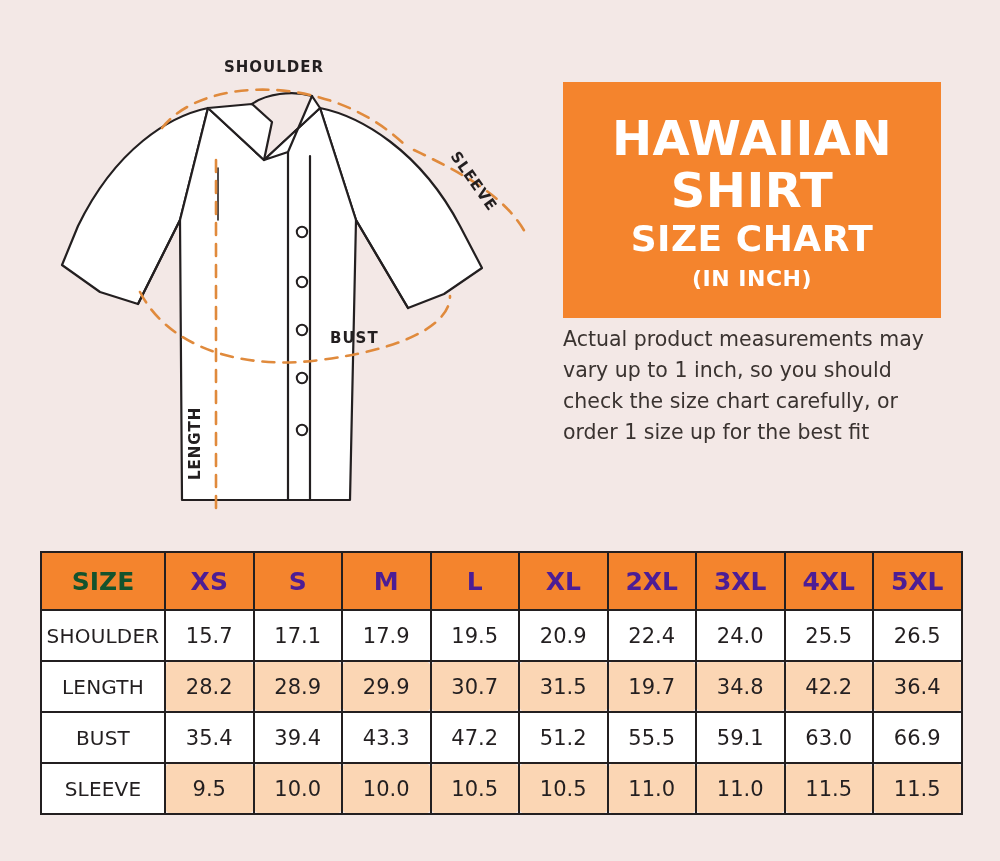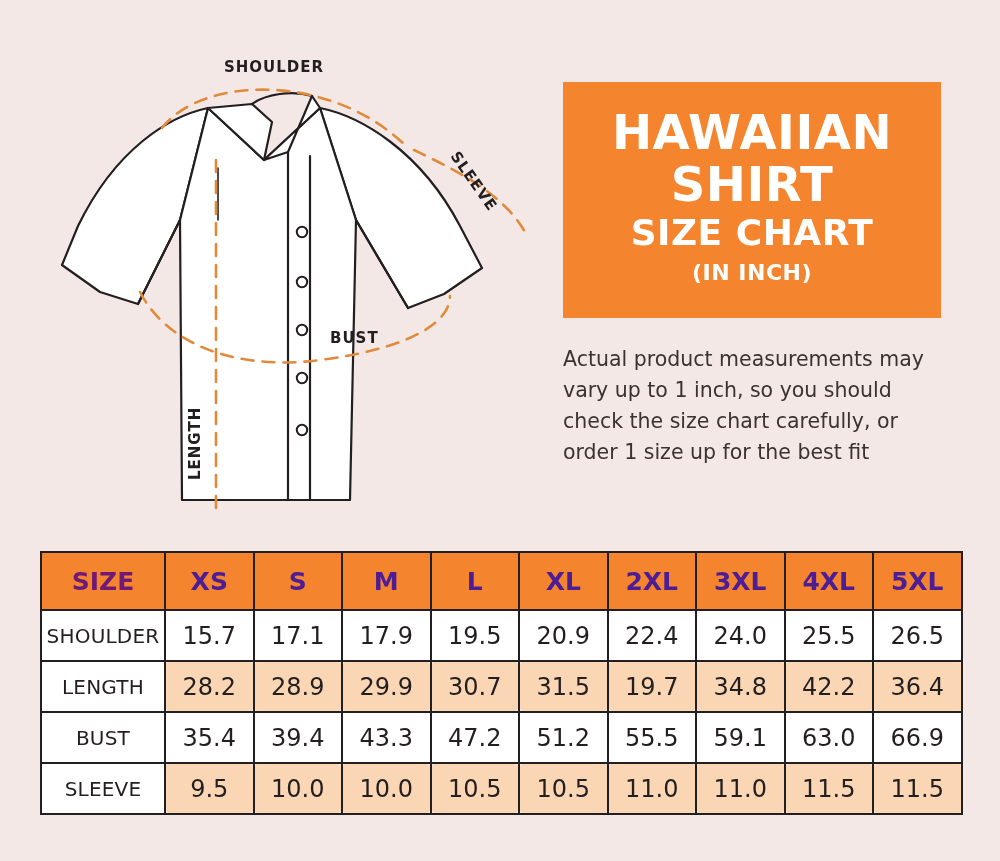--- a/index.html
+++ b/index.html
@@ -34,21 +34,21 @@
 
   
   .right-panel {
     position: absolute;
     left: 563px;
     top: 82px;
     width: 378px;
   }
   .title-box {
     background: #f4842d;
-    padding: 24px 20px 20px 20px;
+    padding: 30px 20px 20px 20px;
     box-sizing: border-box;
     width: 378px;
     height: 236px;
     text-align: center;
   }
   .title-line1 {
     font-family: "DejaVu Sans", sans-serif;
     font-weight: bold;
     font-size: 48px;
     line-height: 52px;
@@ -67,21 +67,21 @@
   .title-line3 {
     font-family: "DejaVu Sans", sans-serif;
     font-weight: bold;
     font-size: 22px;
     line-height: 30px;
     color: #ffffff;
     letter-spacing: 0.5px;
     margin-top: 4px;
   }
   .desc {
-    margin-top: 26px;
+    margin-top: 6px;
     font-family: "DejaVu Sans", sans-serif;
     font-size: 20.5px;
     line-height: 31px;
     color: #3a3330;
     width: 378px;
   }
 
   
   .table-wrap {
     position: absolute;
@@ -104,30 +104,30 @@
     padding: 0;
   }
   table.size-chart thead th {
     background: #f4842d;
     font-weight: bold;
     font-size: 25px;
     height: 56px;
     color: #4c1d95;
   }
   table.size-chart thead th.hdr-size {
-    color: #701a75;
+    color: #14532d;
   }
   table.size-chart tbody td.rowhdr {
     background: #ffffff;
     font-weight: normal;
     font-size: 20px;
     letter-spacing: 0.2px;
   }
   table.size-chart tbody td.val {
-    font-size: 24px;
+    font-size: 21px;
   }
   table.size-chart tbody tr.odd td.val {
     background: #ffffff;
   }
   table.size-chart tbody tr.even td.val {
     background: #fbd6b4;
     border-radius: 7px;
   }
   col.c0 { width: 124px; }
   col.cN { width: 88.5px; }

